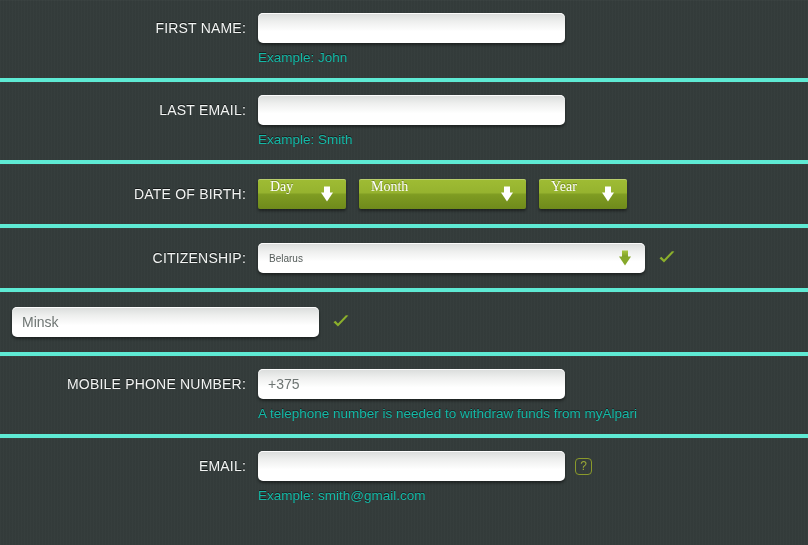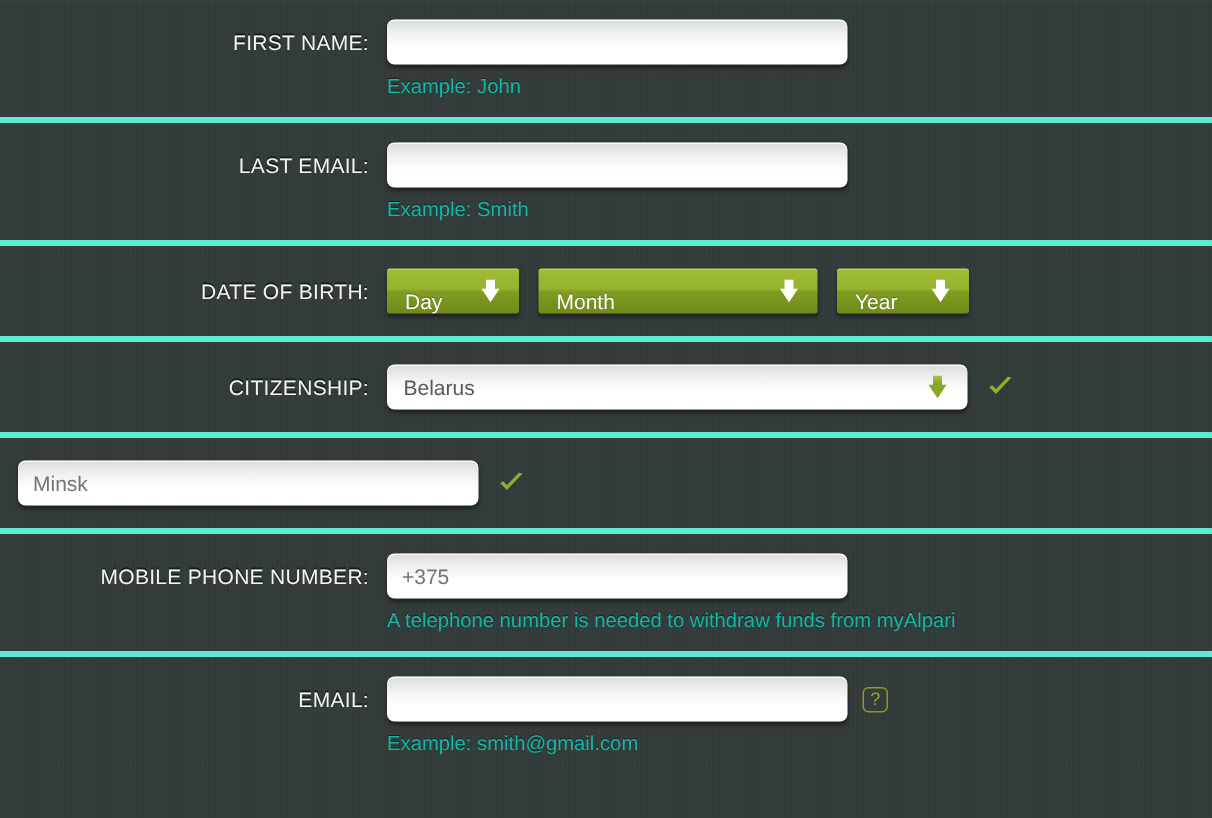--- a/index.html
+++ b/index.html
@@ -86,21 +86,21 @@
     height: 30px;
     border-radius: 5px;
     background: linear-gradient(to bottom, #d9dbda 0%, #eeefee 28%, #ffffff 62%, #ffffff 100%);
     box-shadow: 0 2px 3px rgba(0,0,0,0.45), inset 0 1px 0 rgba(255,255,255,0.9);
     display: flex;
     align-items: center;
     cursor: pointer;
   }
   .select-white .sel-text {
     padding-left: 11px;
-    font-size: 14px;
+    font-size: 10px;
     color: #545b59;
   }
   .arrow-green {
     position: absolute;
     right: 14px;
     top: 50%;
     transform: translateY(-50%);
     width: 12px;
     height: 15px;
   }
@@ -125,34 +125,35 @@
 
   
   .btn-green {
     position: relative;
     box-sizing: border-box;
     height: 30px;
     border-radius: 2px;
     background: linear-gradient(to bottom, #9fbc34 0%, #96b32f 45%, #7f9c22 52%, #6f8a1b 100%);
     box-shadow: 0 2px 3px rgba(0,0,0,0.45), inset 0 1px 0 rgba(255,255,255,0.28);
     display: flex;
-    align-items: flex-end;
+    align-items: flex-start;
     cursor: pointer;
     margin-right: 13px;
+    font-family: Liberation Serif, serif;
   }
   .btn-green:last-child { margin-right: 0; }
   .btn-green .btn-text {
     padding-left: 12px;
     font-size: 14px;
     color: #ffffff;
     text-shadow: 0 -1px 0 rgba(0,0,0,0.3);
     white-space: nowrap;
   }
   .btn-green.day   { width: 88px; }
-  .btn-green.month { width: 186px; }
+  .btn-green.month { width: 167px; }
   .btn-green.year  { width: 88px; }
 
   .arrow-white {
     position: absolute;
     right: 13px;
     top: 50%;
     transform: translateY(-50%);
     width: 12px;
     height: 15px;
   }

